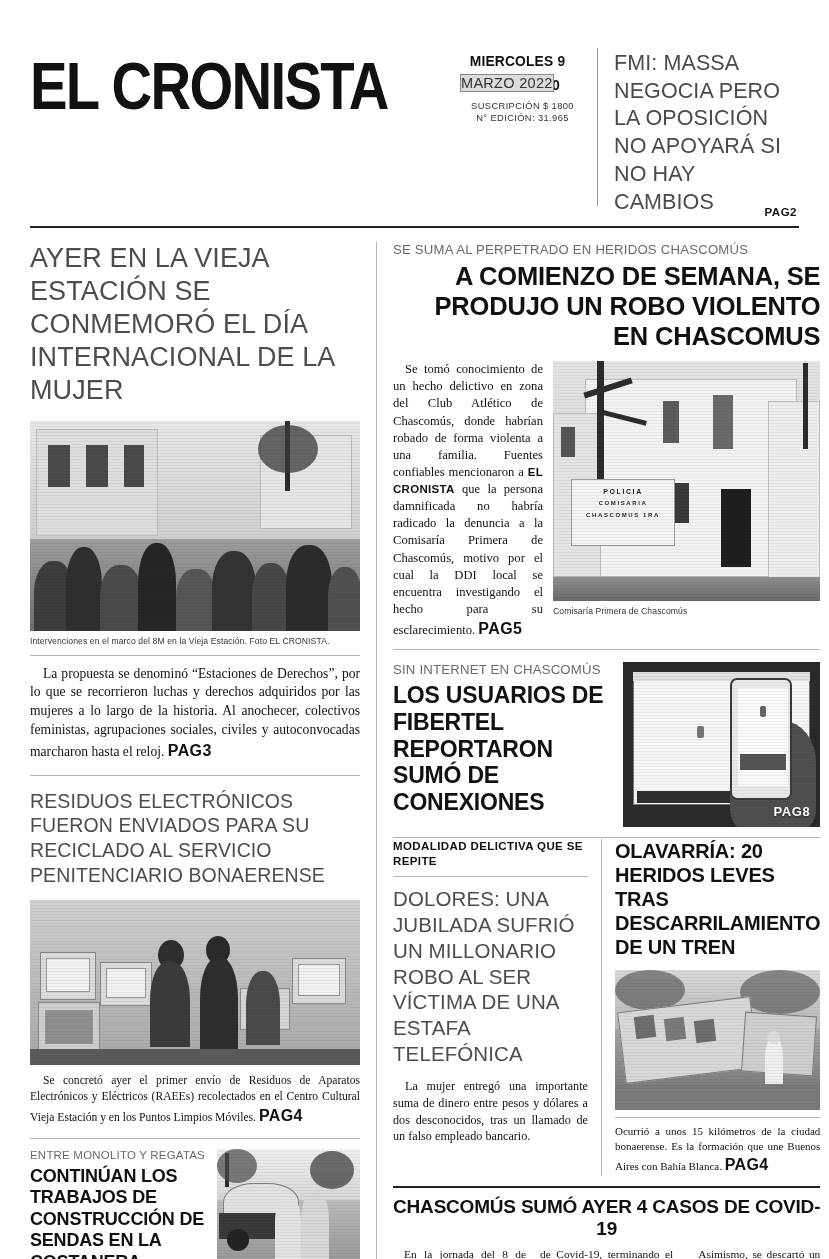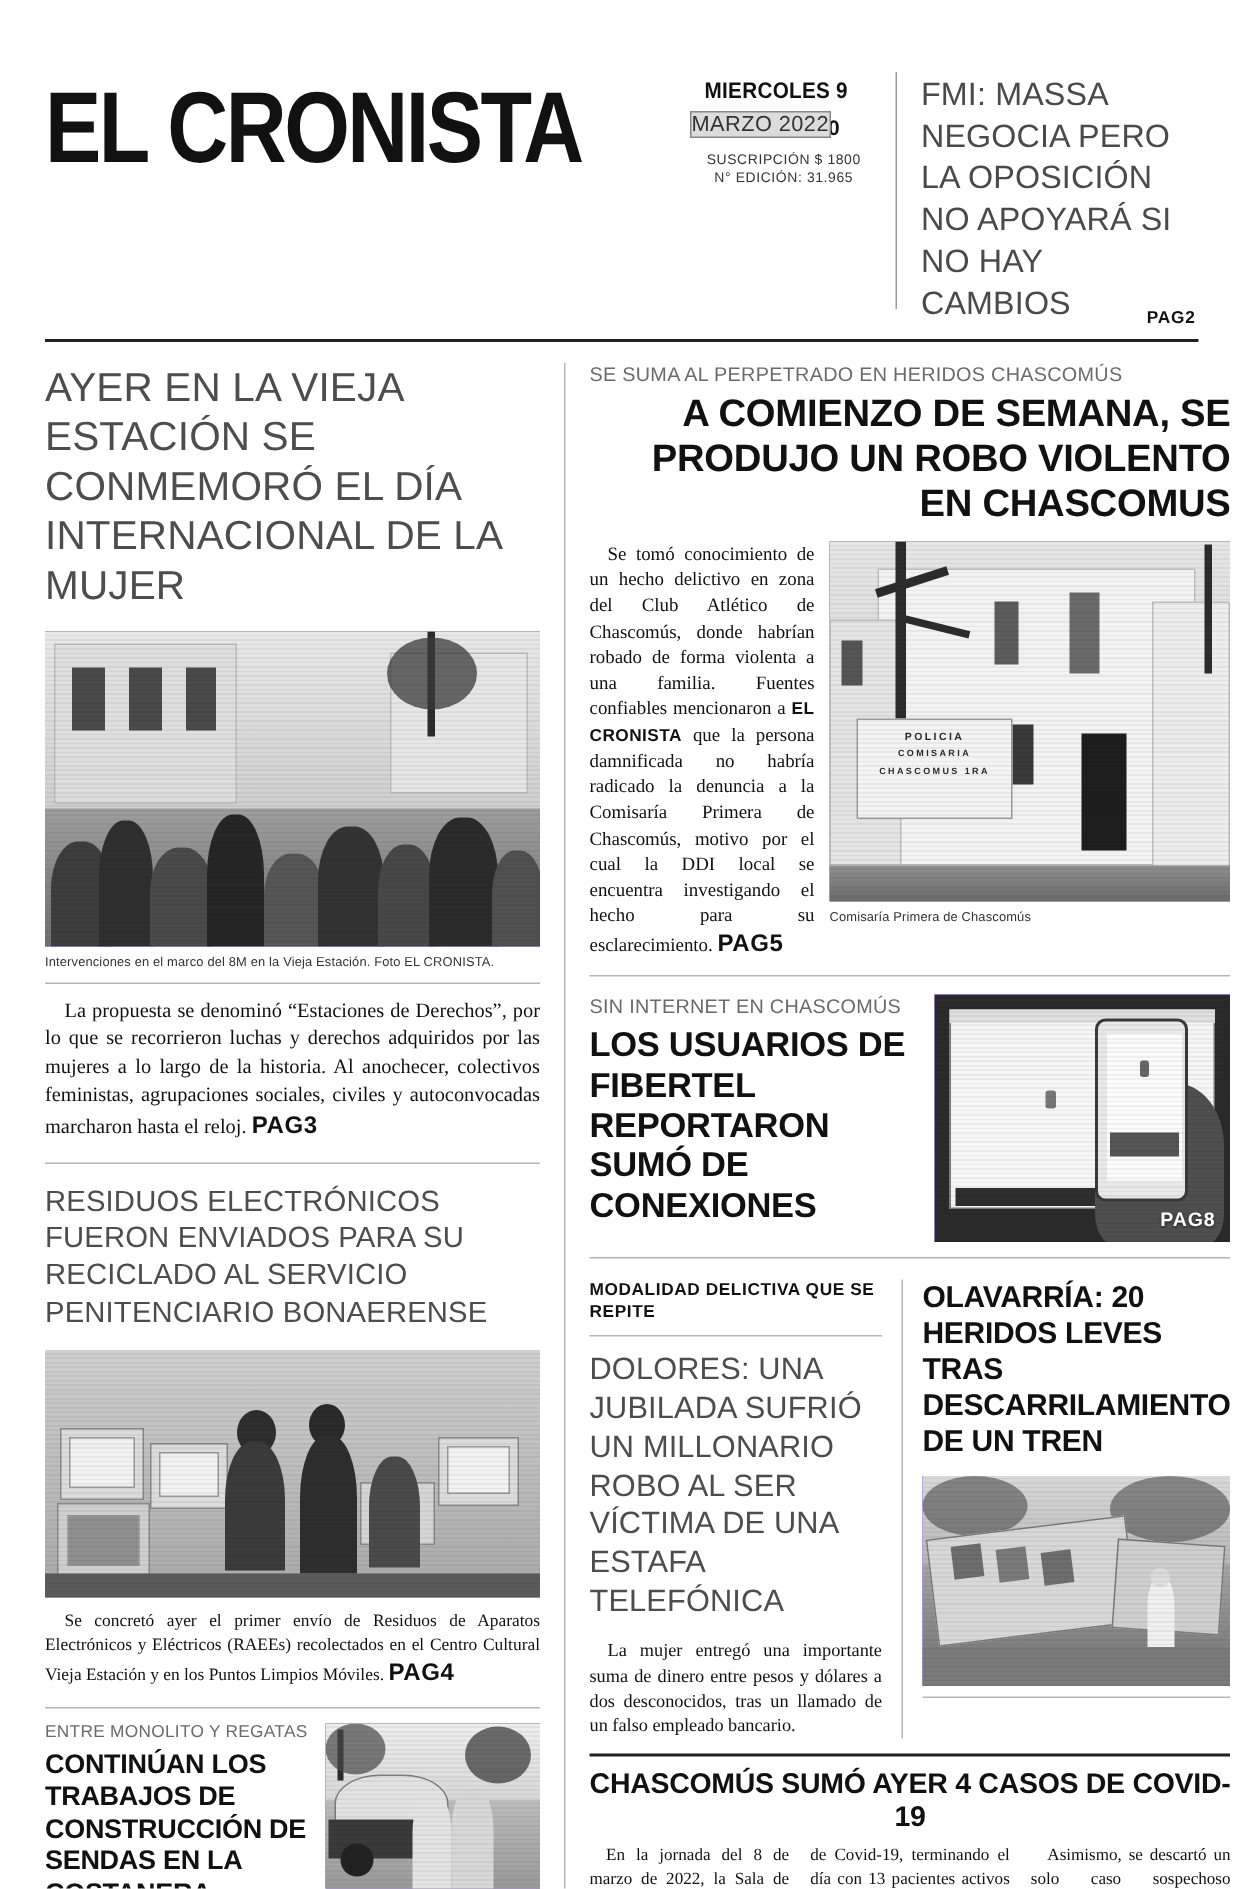--- a/index.html
+++ b/index.html
@@ -54,21 +54,21 @@
   }
   .kicker{
     font-size:13.2px;color:#6a6a6a;letter-spacing:0.2px;margin:0 0 5px 0;font-weight:normal;
   }
   .kicker-bold{
     font-size:11.5px;color:#111;letter-spacing:0.4px;font-weight:bold;line-height:1.32;margin:0 0 7px 0;
   }
 
   
   .lead-head{font-size:27px;line-height:1.22;}
-  .photo{background:#6d28d9;position:relative;overflow:hidden;}
+  .photo{background:#0f172a;position:relative;overflow:hidden;}
   .caption{
     font-size:8.6px;color:#333;line-height:1.45;letter-spacing:0.1px;
     padding:4px 0 0 0;font-family:"Liberation Sans",sans-serif;
   }
   .serif{
     font-family:"Liberation Serif", serif;
     font-size:13.6px;line-height:1.38;color:#111;text-align:justify;
   }
   .serif b{font-family:"Liberation Sans",sans-serif;font-size:11.5px;letter-spacing:0.3px;}
   .serif .pagref{font-family:"Liberation Sans",sans-serif;font-weight:bold;font-size:16px;letter-spacing:0.4px;}
@@ -85,21 +85,21 @@
   .fiber-row{display:flex;margin-top:12px;}
   .fiber-text{width:218px;flex:0 0 218px;}
   .fiber-head{font-size:23px;line-height:1.17;}
   .fiber-photo{flex:1;margin-left:12px;position:relative;}
   .pag-ovl{
     position:absolute;right:10px;bottom:8px;color:#fff;font-weight:bold;
     font-size:13px;letter-spacing:0.6px;text-shadow:0 1px 2px rgba(0,0,0,.6);
   }
 
   
-  .lower{display:flex;margin-top:14px;}
+  .lower{display:flex;margin-top:1px;}
   .lower-l{width:195px;flex:0 0 195px;}
   .lower-div{width:1px;background:#b5b5b5;margin:0 13px;flex:0 0 1px;}
   .lower-r{flex:1;}
   .dolores-head{font-size:20.5px;line-height:1.26;}
   .olav-head{font-size:20px;line-height:1.2;}
 
   
   .covid{margin-top:10px;}
   .covid h3{font-size:19px;font-weight:bold;text-align:center;margin:8px 0 7px 0;letter-spacing:-0.2px;color:#111;}
   .covid-cols{display:flex;gap:14px;}
@@ -348,20 +348,24 @@
               <div class="win" style="left:50px;top:48px;width:20px;height:22px;background:#7a7a7a;transform:rotate(-7deg);"></div>
               <div class="win" style="left:80px;top:50px;width:20px;height:22px;background:#6e6e6e;transform:rotate(-7deg);"></div>
               <div class="train" style="left:128px;top:44px;width:70px;height:58px;background:#cfcfcf;transform:rotate(4deg);"></div>
               <div class="crowd" style="left:150px;bottom:26px;width:18px;height:46px;background:#f0f0f0;border-radius:40% 40% 0 0;"></div>
               <div class="blob" style="left:152px;bottom:66px;width:13px;height:13px;background:#ddd;"></div>
               <div class="bldg" style="left:0;bottom:0;width:100%;height:26px;background:#7b7b7b;border:none;"></div>
               <div class="grain"></div>
             </div>
           </div>
           <div class="rule-thin" style="margin-top:7px;"></div>
+          <p class="serif" style="margin:6px 0 0 0;font-size:11px;">
+            <span>Ocurrió a unos 15 kilómetros de la ciudad bonaerense. Es la formación que une Buenos Aires con Bahía Blanca.</span>
+            <span class="pagref">PAG4</span>
+          </p>
         </div>
       </div>
 
       <div class="covid">
         <div class="rule-thick"></div>
         <h3>CHASCOMÚS SUMÓ AYER 4 CASOS DE COVID-19</h3>
         <div class="covid-cols">
           <p class="serif" style="margin:0;text-indent:11px;">En la jornada del 8 de marzo de 2022, la Sala de Situación de Chascomús contabilizó cuatro nuevos casos positivos</p>
           <p class="serif" style="margin:0;">de Covid-19, terminando el día con 13 pacientes activos tras haberse recuperado tres personas.</p>
           <p class="serif" style="margin:0;text-indent:11px;">Asimismo, se descartó un solo caso sospechoso permaneciendo en estudio tres personas.</p>

